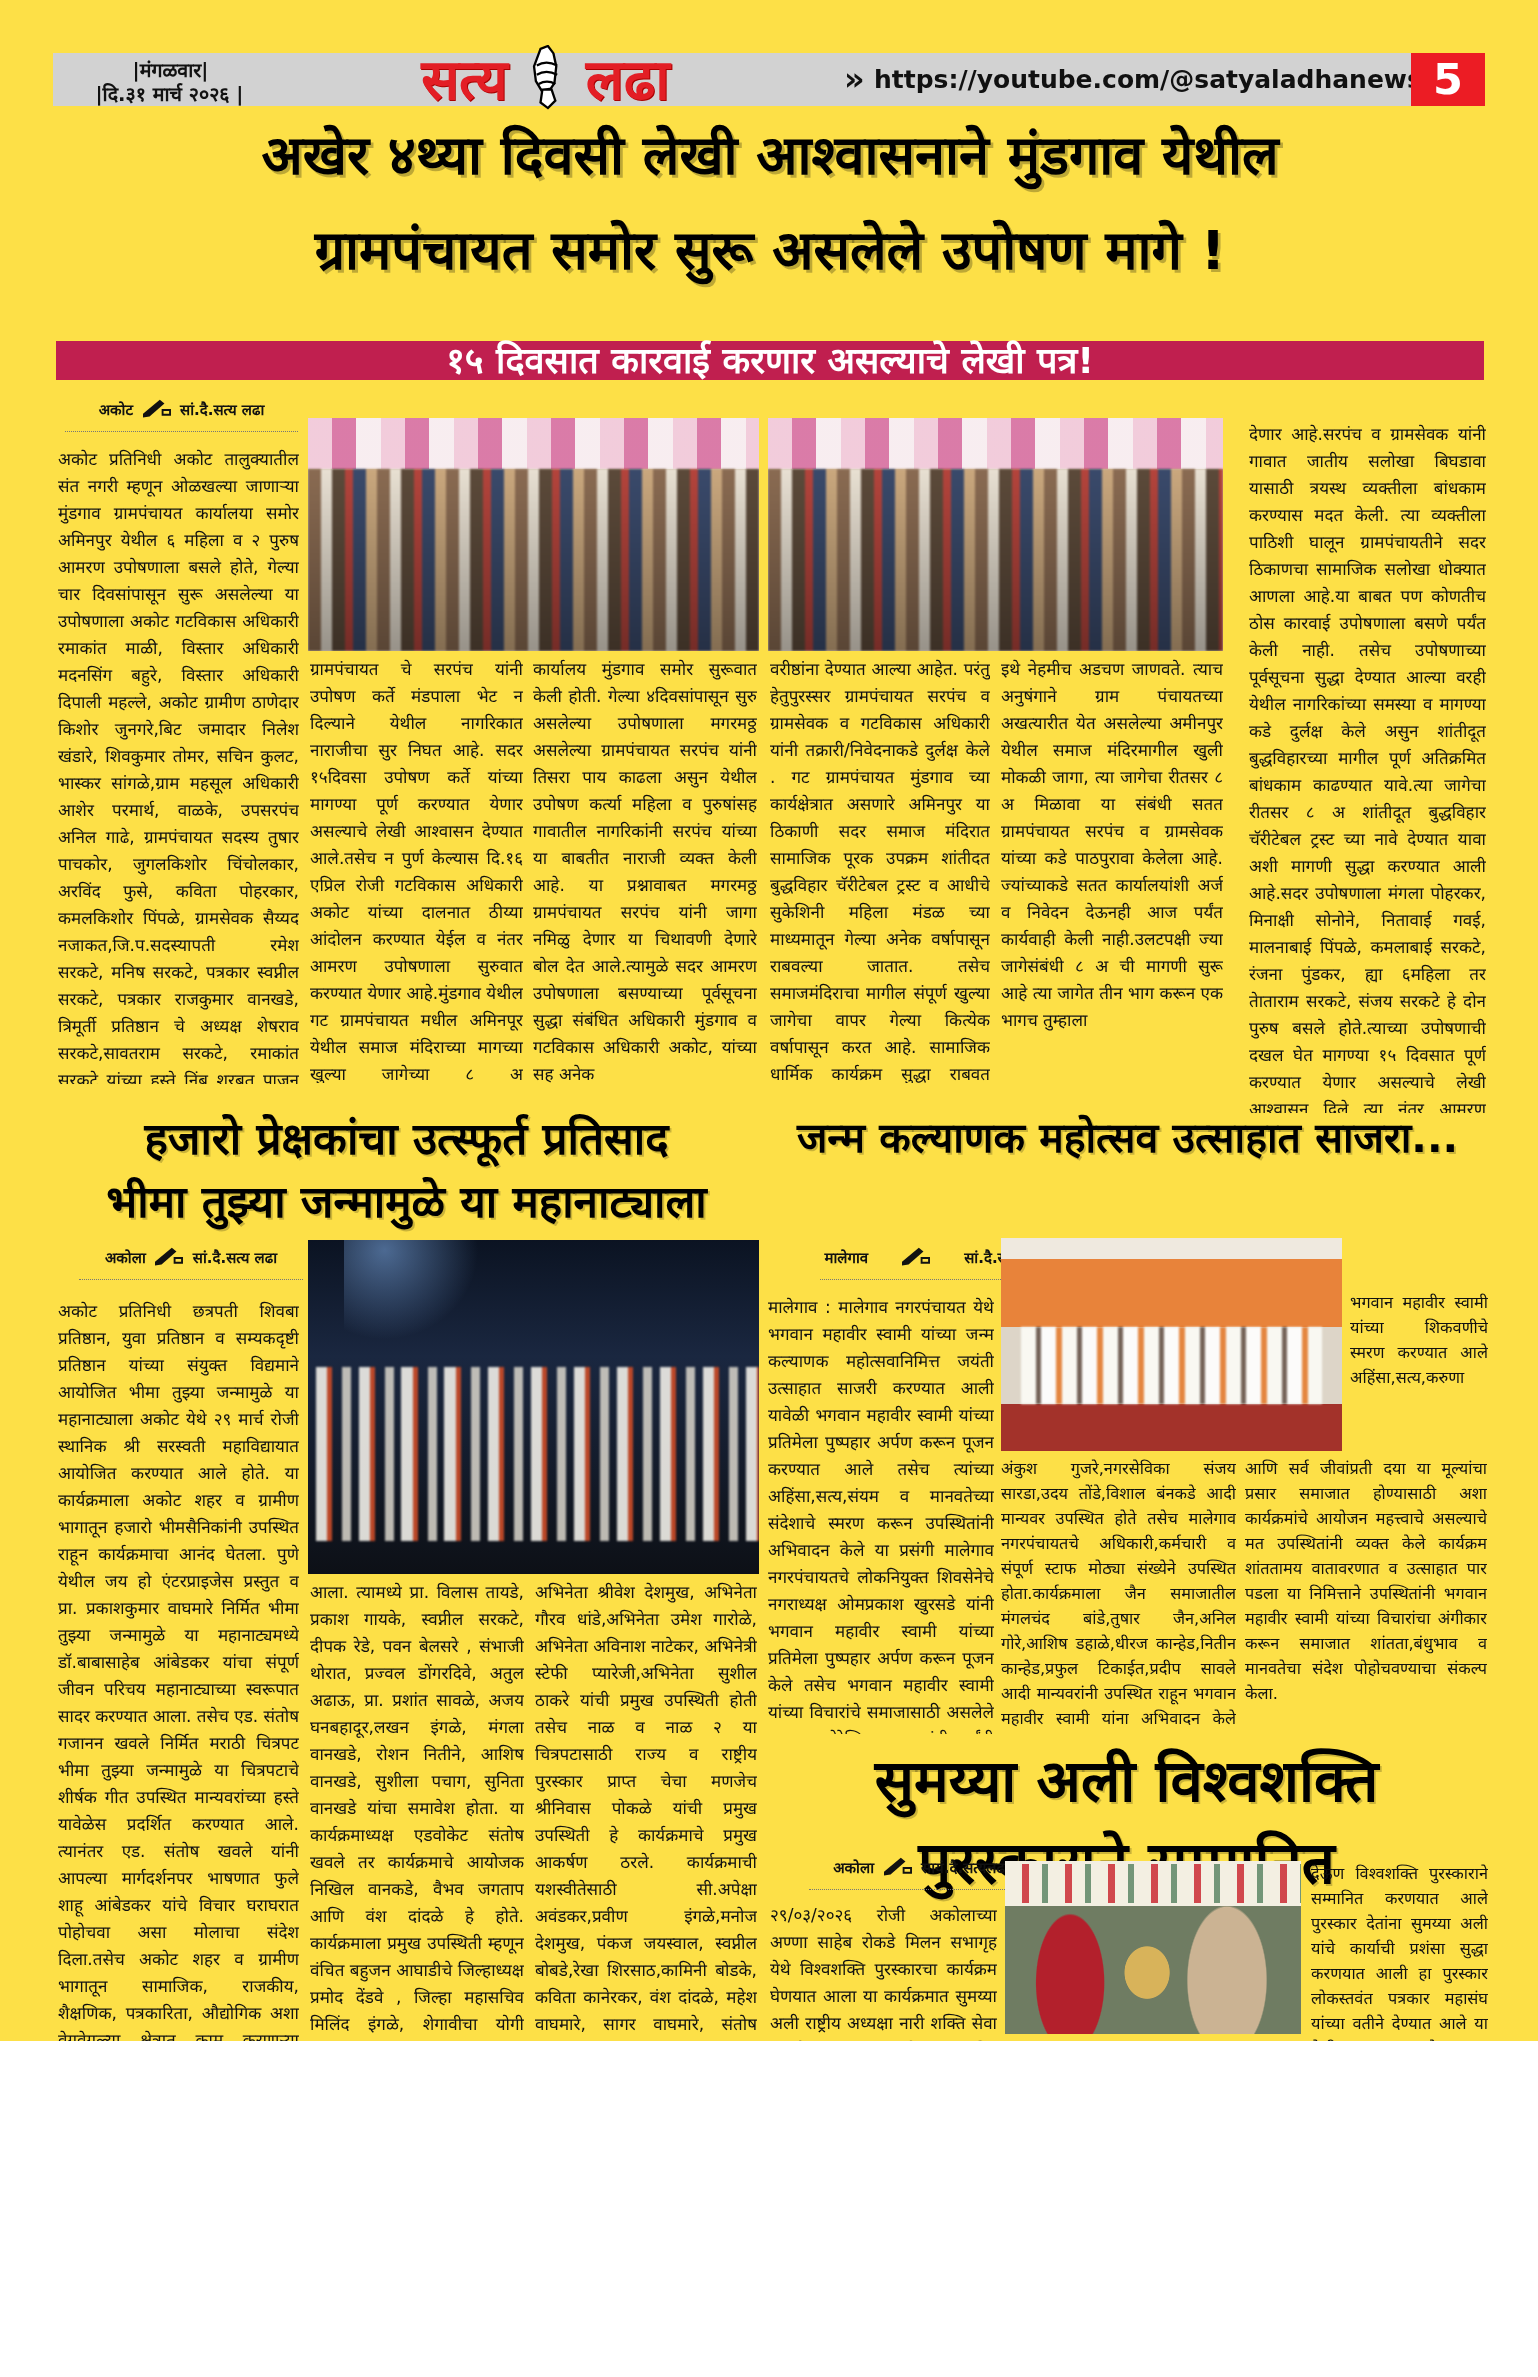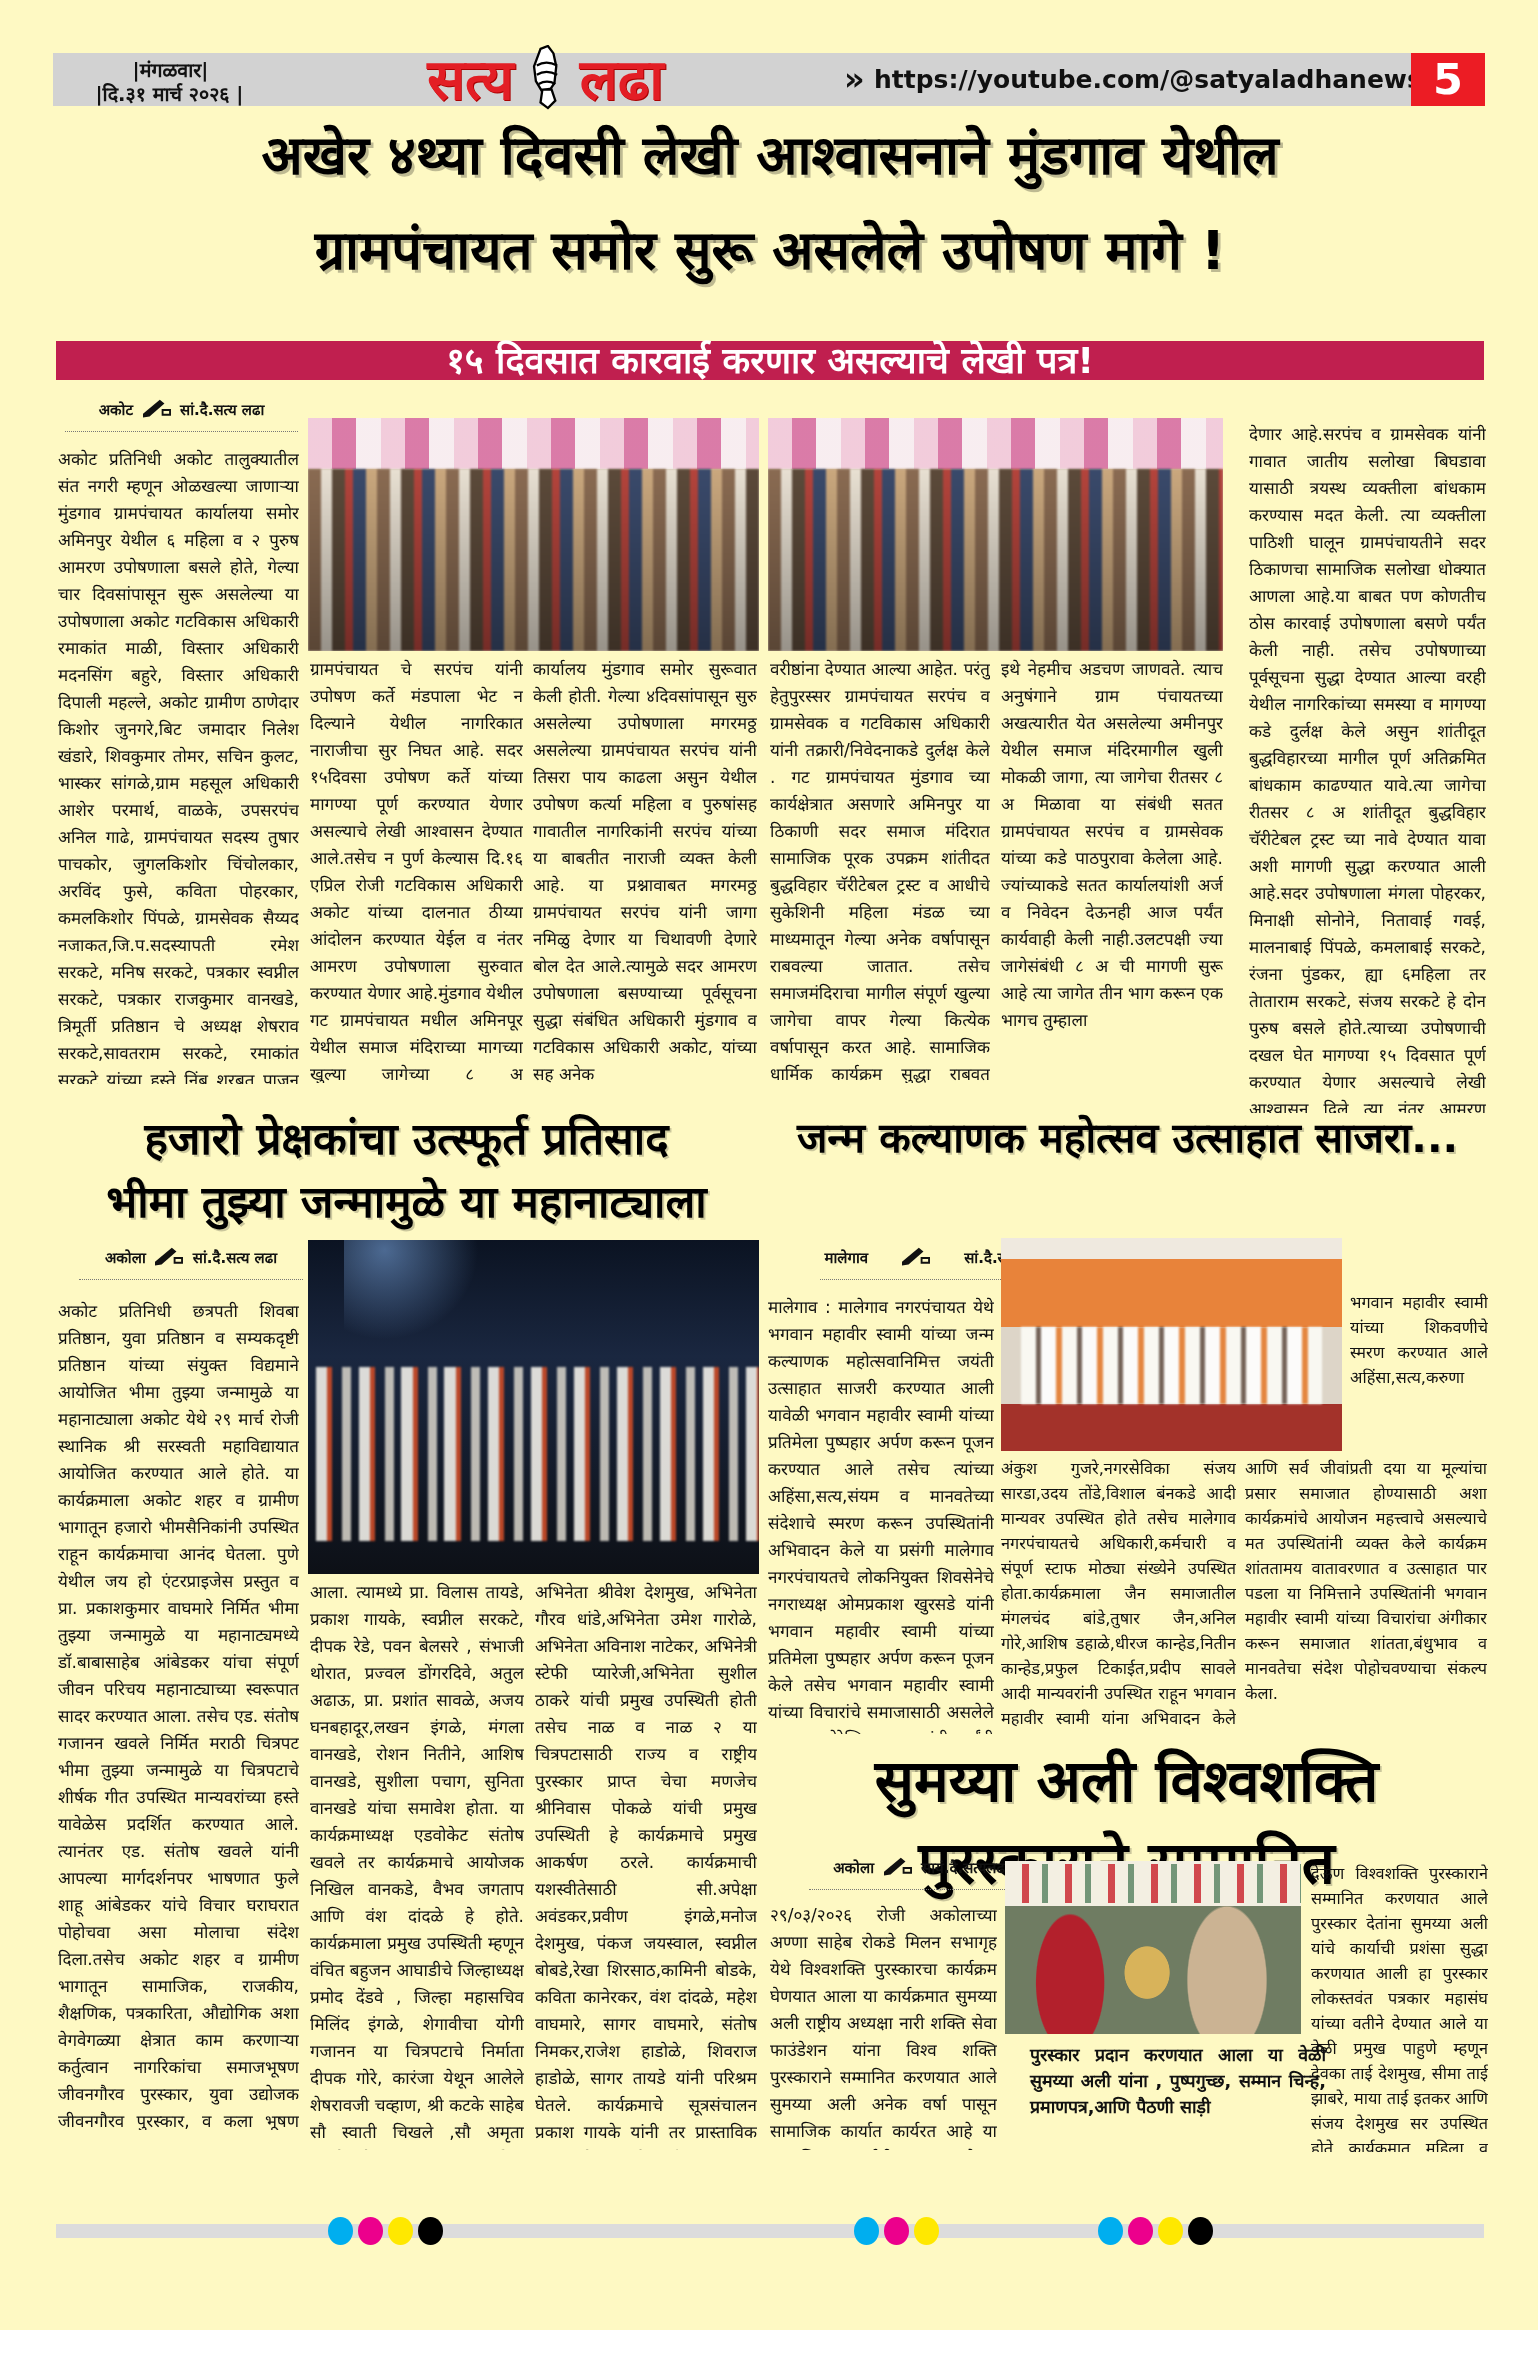--- a/index.html
+++ b/index.html
@@ -1,24 +1,24 @@
 <!DOCTYPE html>
 <html style="font-size:15px"><head>
 <meta charset="utf-8">
 <style>
   html,body{margin:0;padding:0;background:#ffffff;}
-  .page{position:relative;width:1538px;height:2330px;background:#fef9c3;
+  .page{position:relative;width:1538px;height:2041px;background:#fde047;
         font-family:"DejaVu Sans",sans-serif;color:#111;overflow:hidden;}
   
   .hdr-strip{position:absolute;left:53px;top:53px;width:1358px;height:53px;background:#d2d2d2;}
   .pagebox{position:absolute;left:1411px;top:53px;width:74px;height:53px;background:#ec1c24;
            color:#fff;font-size:43px;font-weight:bold;text-align:center;line-height:53px;}
   .weekday{position:absolute;left:82px;top:56px;width:177px;font-size:19.6px;font-weight:bold;text-align:center;}
   .hdate{position:absolute;left:67px;top:80px;width:205px;font-size:19.6px;font-weight:bold;text-align:center;}
-  .masthead{position:absolute;left:345px;top:45px;width:401px;display:flex;align-items:center;justify-content:center;gap:8px;}
+  .masthead{position:absolute;left:345px;top:45px;width:401px;display:flex;align-items:center;justify-content:center;gap:14px;}
   .masthead .mword{color:#e31e25;font-size:56px;font-weight:800;line-height:56px;text-shadow:0.9px 0.9px 0 #a00;}
   .urlrow{position:absolute;left:844px;top:63px;width:559px;display:flex;align-items:center;gap:9.3px;}
   .chev{font-size:32px;font-weight:800;color:#111;line-height:32px;}
   .urltxt{font-size:25px;font-weight:bold;color:#111;}
   
   .lead-hl{position:absolute;left:56px;top:108px;width:1428px;text-align:center;
            font-weight:800;font-size:54px;line-height:95px;color:#000;
            text-shadow:2.8px 2.8px 0 rgba(0,0,0,.25);}
   .subbar{position:absolute;left:56px;top:341px;width:1428px;height:39px;background:#c01f4f;
           color:#fff;font-size:36px;font-weight:bold;text-align:center;line-height:39px;}

